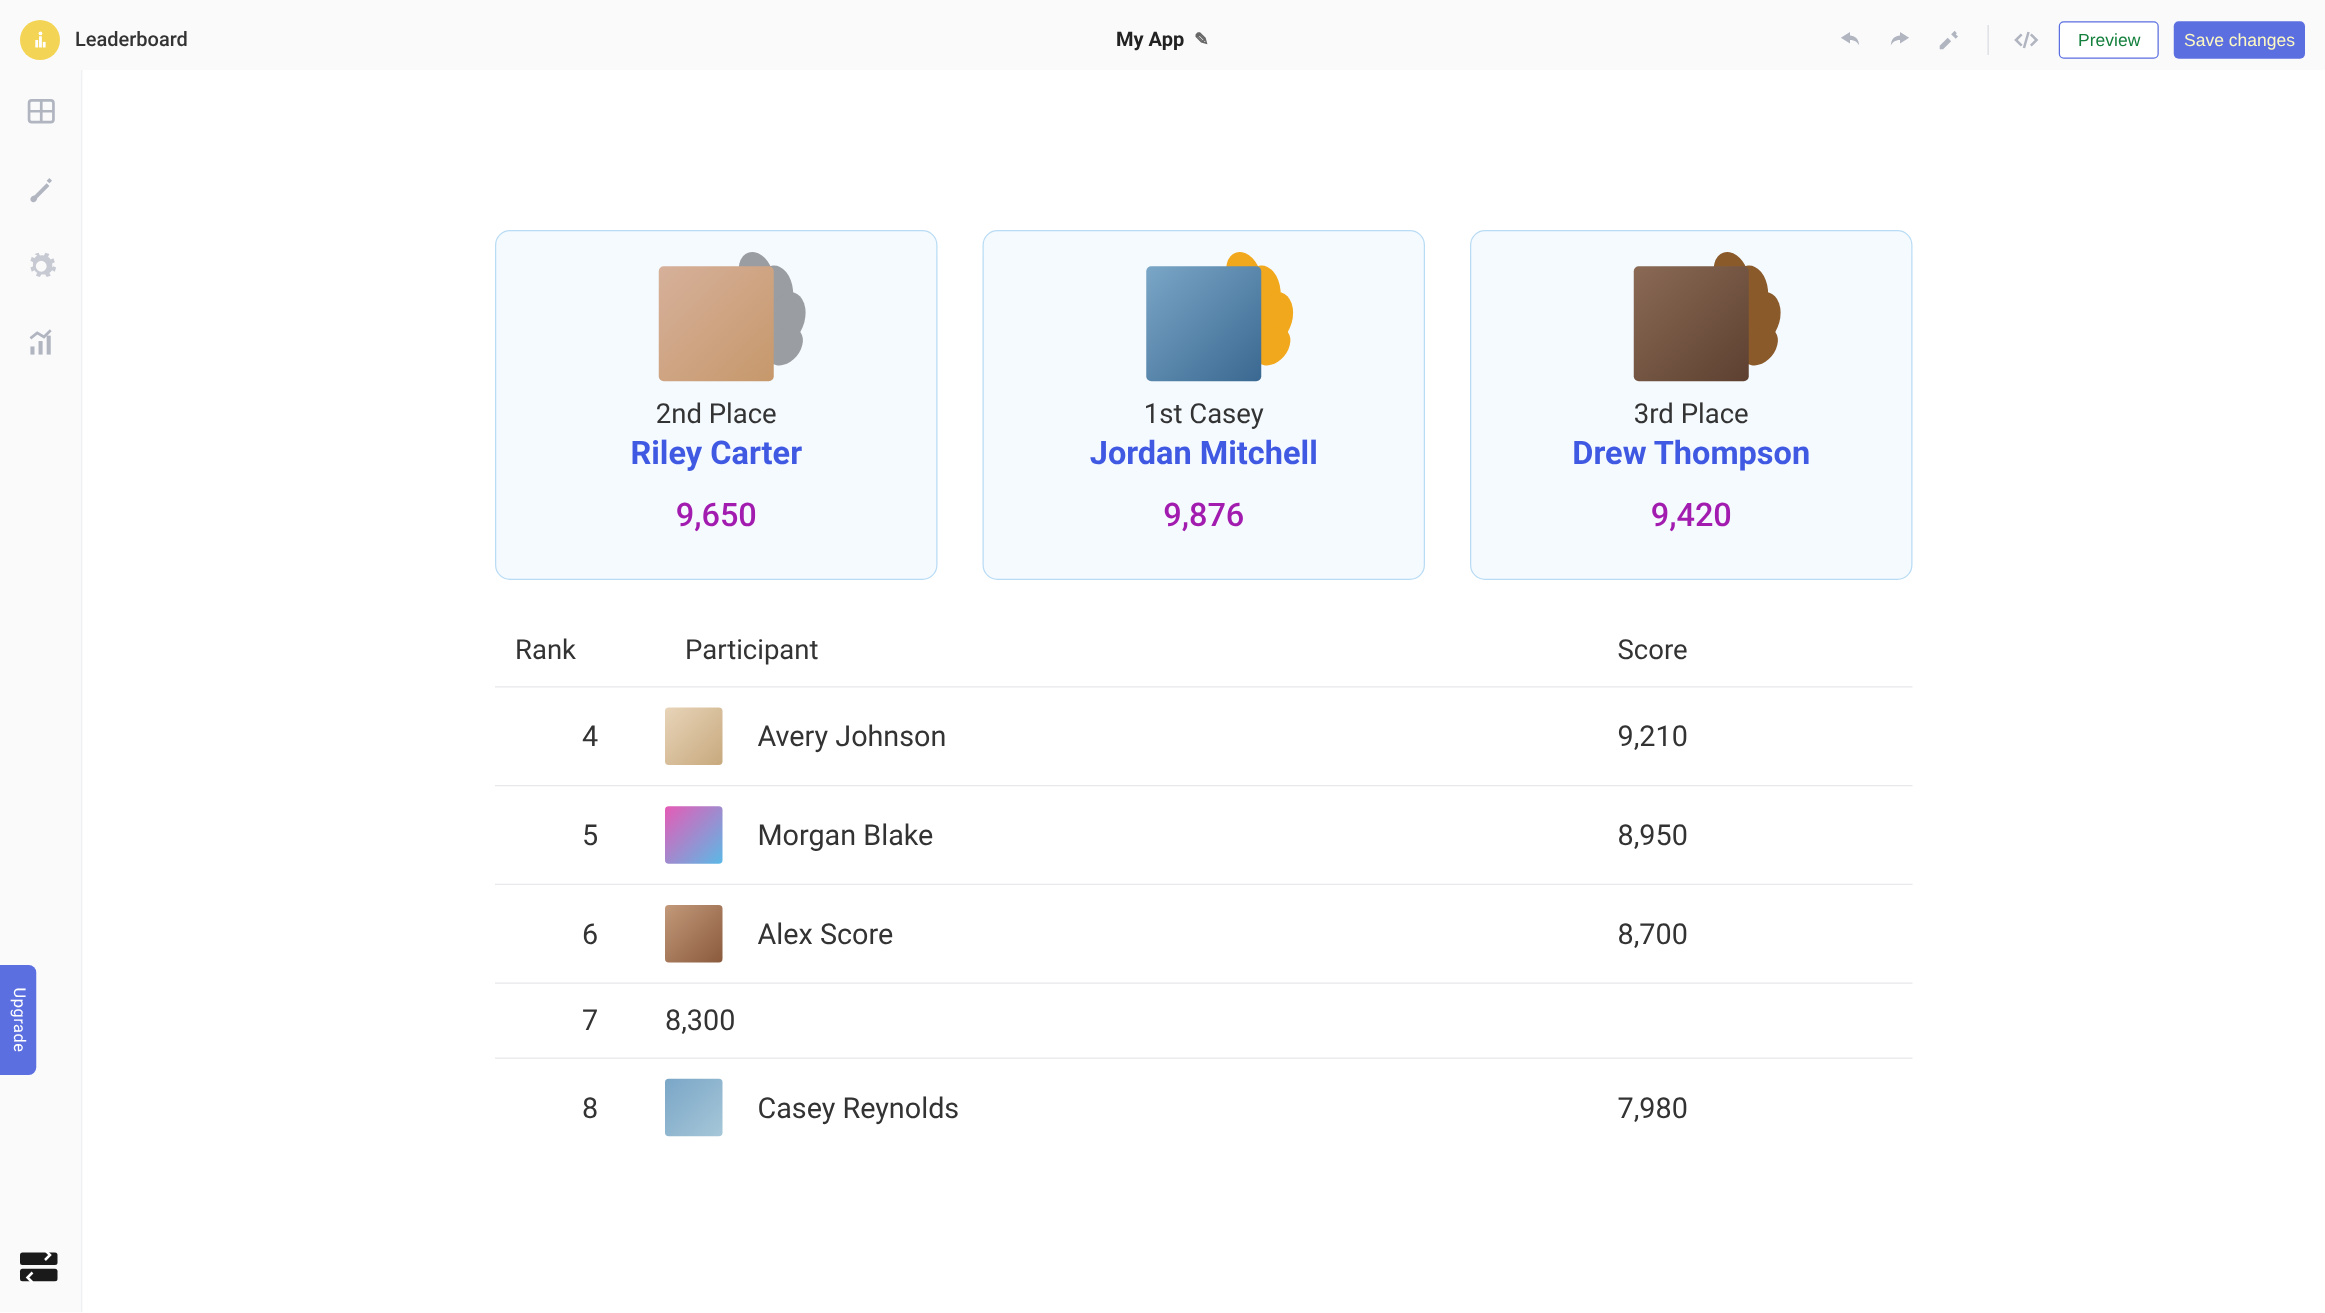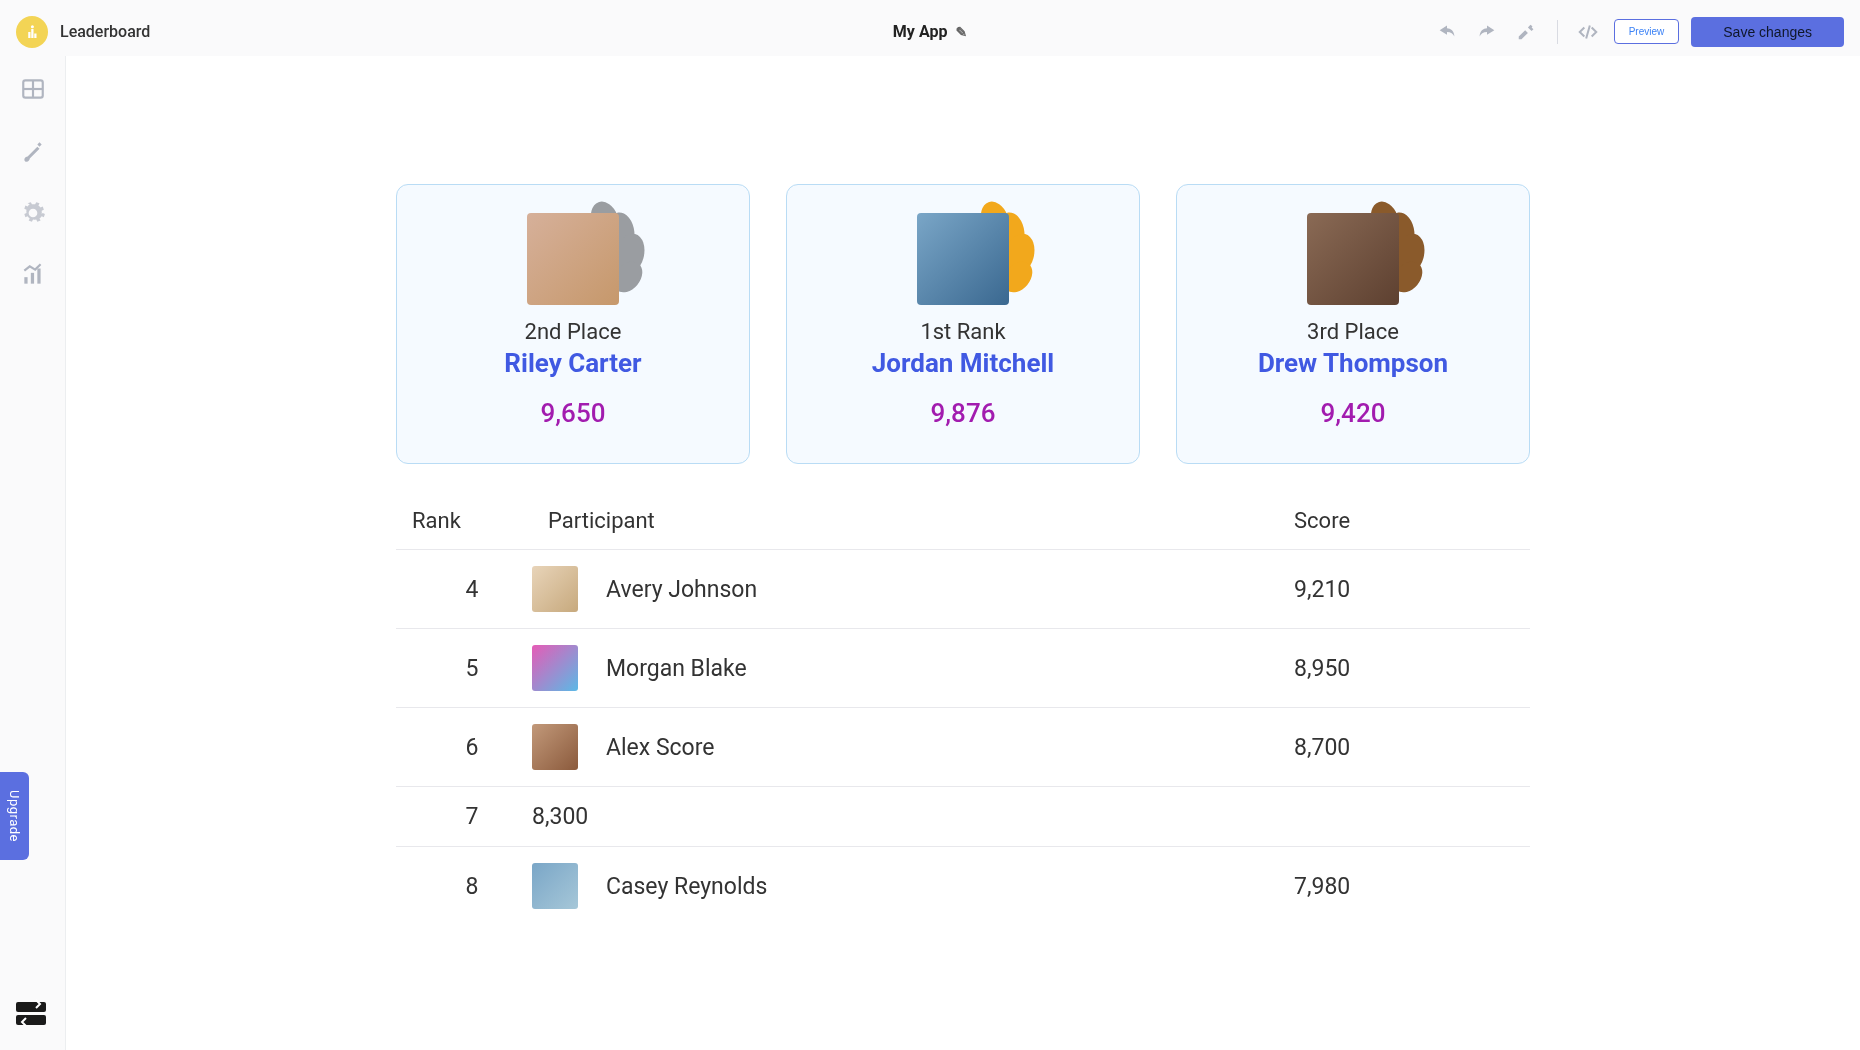--- a/index.html
+++ b/index.html
@@ -40,26 +40,26 @@
   .topbar-center .pencil { color:#666; font-size:14px; }
 
   .topbar-right {
     margin-left:auto;
     display:flex; align-items:center; gap:12px;
   }
   .icon-btn { width:28px; height:28px; display:flex; align-items:center; justify-content:center; color:#b0b5c0; cursor:pointer; }
   .icon-btn svg { width:22px; height:22px; }
   .vdiv { width:1px; height:24px; background:#d9dbe2; margin:0 4px;}
   .btn-outline {
-    border:1px solid #5b6fe0; color:#3b82f6; background:#fff;
-    padding:6px 14px; border-radius:4px; font-size:10px; cursor:pointer;
+    border:1px solid #5b6fe0; color:#15803d; background:#fff;
+    padding:6px 14px; border-radius:4px; font-size:14px; cursor:pointer;
   }
   .btn-primary {
-    background:#5b6fe0; color:#0f172a; border:none;
-    padding:7px 32px; border-radius:4px; font-size:14px; cursor:pointer;
+    background:#5b6fe0; color:#fef9c3; border:none;
+    padding:7px 8px; border-radius:4px; font-size:14px; cursor:pointer;
   }
 
   
   .sidebar {
     position:absolute; left:0; top:56px; bottom:0; width:66px;
     border-right:1px solid #eceef0;
     background:#fafafb;
     display:flex; flex-direction:column; align-items:center;
     padding-top:20px; gap:36px;
   }
@@ -253,21 +253,21 @@
         <svg class="laurel" viewBox="0 0 80 100">
           <g fill="#F2A81C">
             <ellipse cx="20" cy="20" rx="14" ry="20" transform="rotate(-20 20 20)"></ellipse>
             <ellipse cx="36" cy="34" rx="15" ry="22" transform="rotate(-5 36 34)"></ellipse>
             <ellipse cx="46" cy="56" rx="15" ry="22" transform="rotate(15 46 56)"></ellipse>
             <ellipse cx="44" cy="80" rx="13" ry="18" transform="rotate(40 44 80)"></ellipse>
           </g>
         </svg>
         <div class="avatar-box av-2"></div>
       </div>
-      <div class="place-label">1st Rank</div>
+      <div class="place-label">1st Casey</div>
       <div class="winner-name">Jordan Mitchell</div>
       <div class="winner-score">9,876</div>
     </div>
 
     <div class="podium-card">
       <div class="avatar-wrap">
         <svg class="laurel" viewBox="0 0 80 100">
           <g fill="#8A5A2B">
             <ellipse cx="20" cy="20" rx="14" ry="20" transform="rotate(-20 20 20)"></ellipse>
             <ellipse cx="36" cy="34" rx="15" ry="22" transform="rotate(-5 36 34)"></ellipse>

